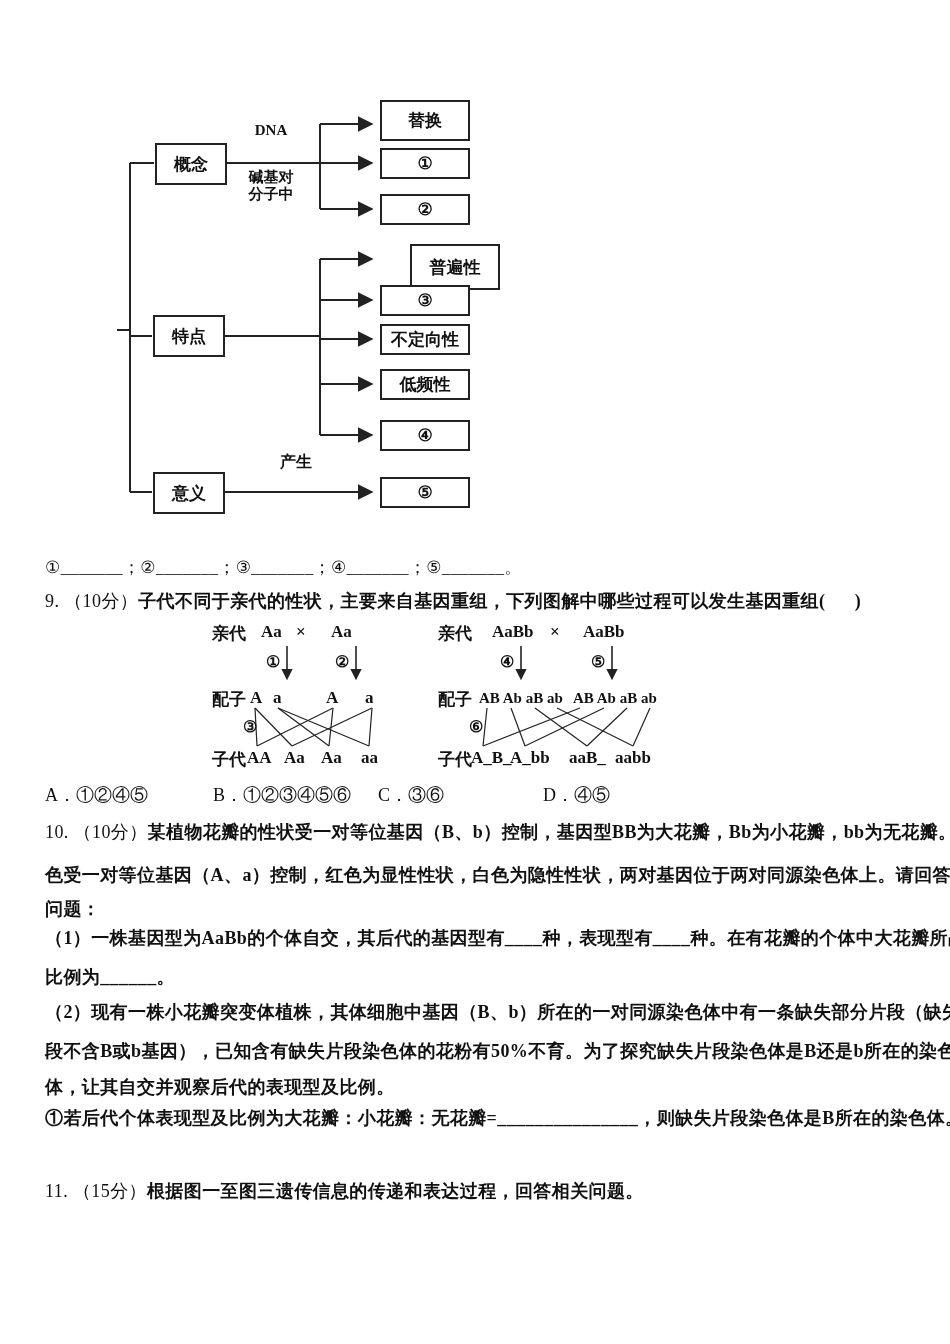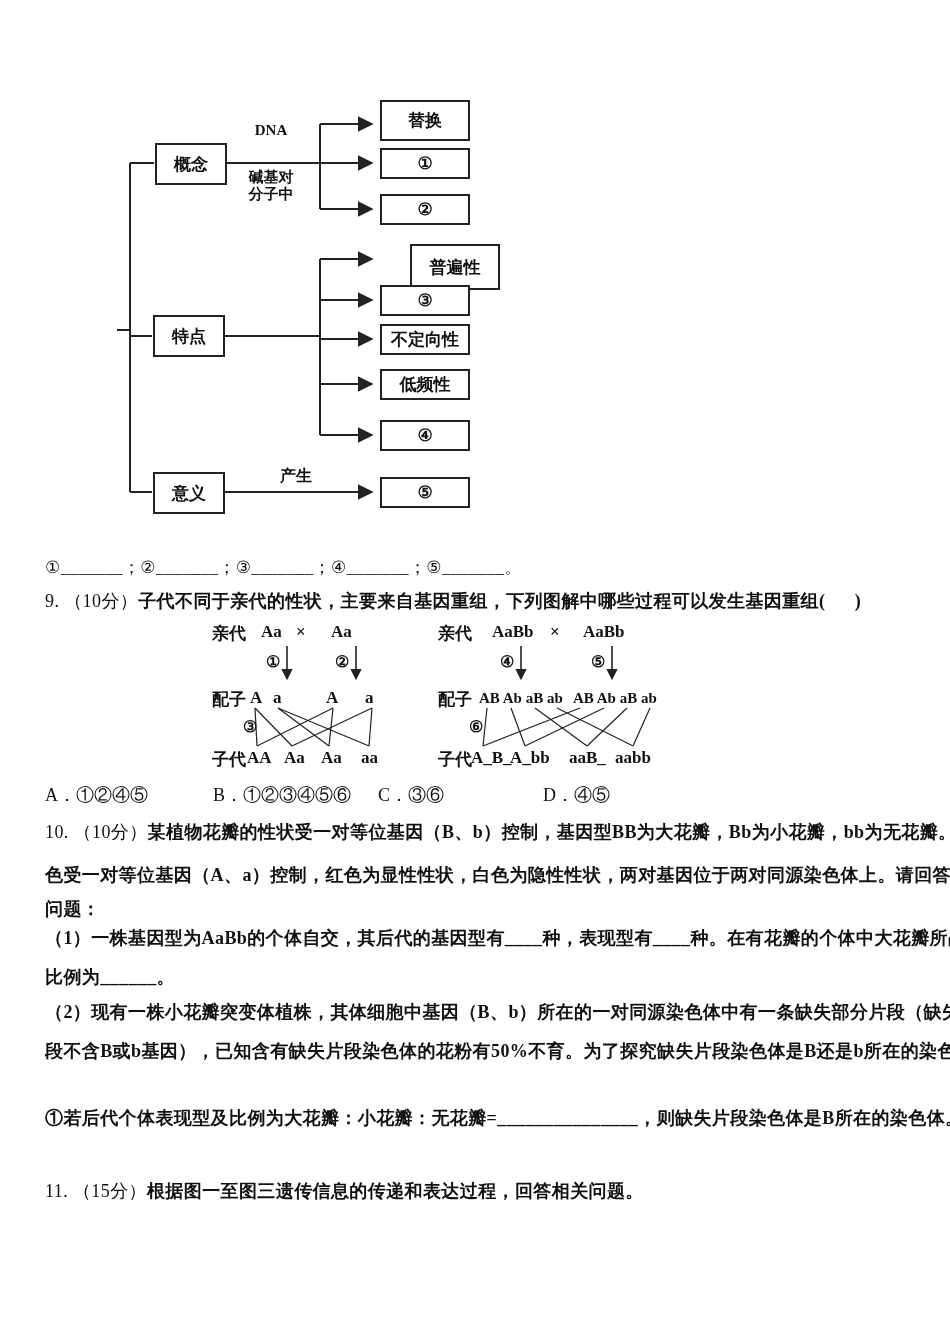--- a/index.html
+++ b/index.html
@@ -73,21 +73,21 @@
     <div class="fbox" style="left:108px; top:215px; width:72px; height:42px;">
       <span>特点</span>
     </div>
     <div class="fbox" style="left:108px; top:372px; width:72px; height:42px;">
       <span>意义</span>
     </div>
 
     <div class="edge-lab" style="left:196px; top:22px; width:60px;">DNA</div>
     <div class="edge-lab" style="left:189px; top:45px; width:74px;margin-top:40px;">分子中</div>
     <div class="edge-lab" style="left:189px; top:68px; width:74px;">碱基对</div>
-    <div class="edge-lab" style="left:226px; top:366px; width:50px; font-size:16px;">产生</div>
+    <div class="edge-lab" style="left:226px; top:352px; width:50px; font-size:16px;">产生</div>
 
     <div class="fbox" style="left:335px; top:0;  width:90px; height:41px;">替换</div>
     <div class="fbox" style="left:335px; top:48px; width:90px; height:31px;">①</div>
     <div class="fbox" style="left:335px; top:94px; width:90px; height:31px;">②</div>
     <div class="fbox" style="left:335px; top:144px; width:90px; height:46px;margin-left:30px;">普遍性</div>
     <div class="fbox" style="left:335px; top:185px; width:90px; height:31px;">③</div>
     <div class="fbox" style="left:335px; top:224px; width:90px; height:31px;">不定向性</div>
     <div class="fbox" style="left:335px; top:269px; width:90px; height:31px;">低频性</div>
     <div class="fbox" style="left:335px; top:320px; width:90px; height:31px;">④</div>
     <div class="fbox" style="left:335px; top:377px; width:90px; height:31px;">⑤</div>
@@ -174,17 +174,18 @@
   <div class="opt ol" style="left:378px;">C．③⑥</div>
   <div class="opt ol" style="left:543px;">D．④⑤</div>
 
   <div class="line" style="top:820px;"><span class="reg">10. （10分）</span><span class="b">某植物花瓣的性状受一对等位基因（B、b）控制，基因型BB为大花瓣，Bb为小花瓣，bb为无花瓣。花</span></div>
   <div class="line b" style="top:863px;">色受一对等位基因（A、a）控制，红色为显性性状，白色为隐性性状，两对基因位于两对同源染色体上。请回答下列</div>
   <div class="line b" style="top:897px;">问题：</div>
   <div class="line b" style="top:926px;">（1）一株基因型为AaBb的个体自交，其后代的基因型有____种，表现型有____种。在有花瓣的个体中大花瓣所占的</div>
   <div class="line b" style="top:965px;">比例为______。</div>
   <div class="line b" style="top:1000px;">（2）现有一株小花瓣突变体植株，其体细胞中基因（B、b）所在的一对同源染色体中有一条缺失部分片段（缺失片</div>
   <div class="line b" style="top:1039px;">段不含B或b基因），已知含有缺失片段染色体的花粉有50%不育。为了探究缺失片段染色体是B还是b所在的染色</div>
+  <div class="line b" style="top:1075px;">体，让其自交并观察后代的表现型及比例。</div>
   <div class="line b" style="top:1106px;">①若后代个体表现型及比例为大花瓣：小花瓣：无花瓣=_______________，则缺失片段染色体是B所在的染色体。</div>
 
   <div class="line" style="top:1179px;"><span class="reg">11. （15分）</span><span class="b">根据图一至图三遗传信息的传递和表达过程，回答相关问题。</span></div>
 
 </div>
 
 </body></html>

